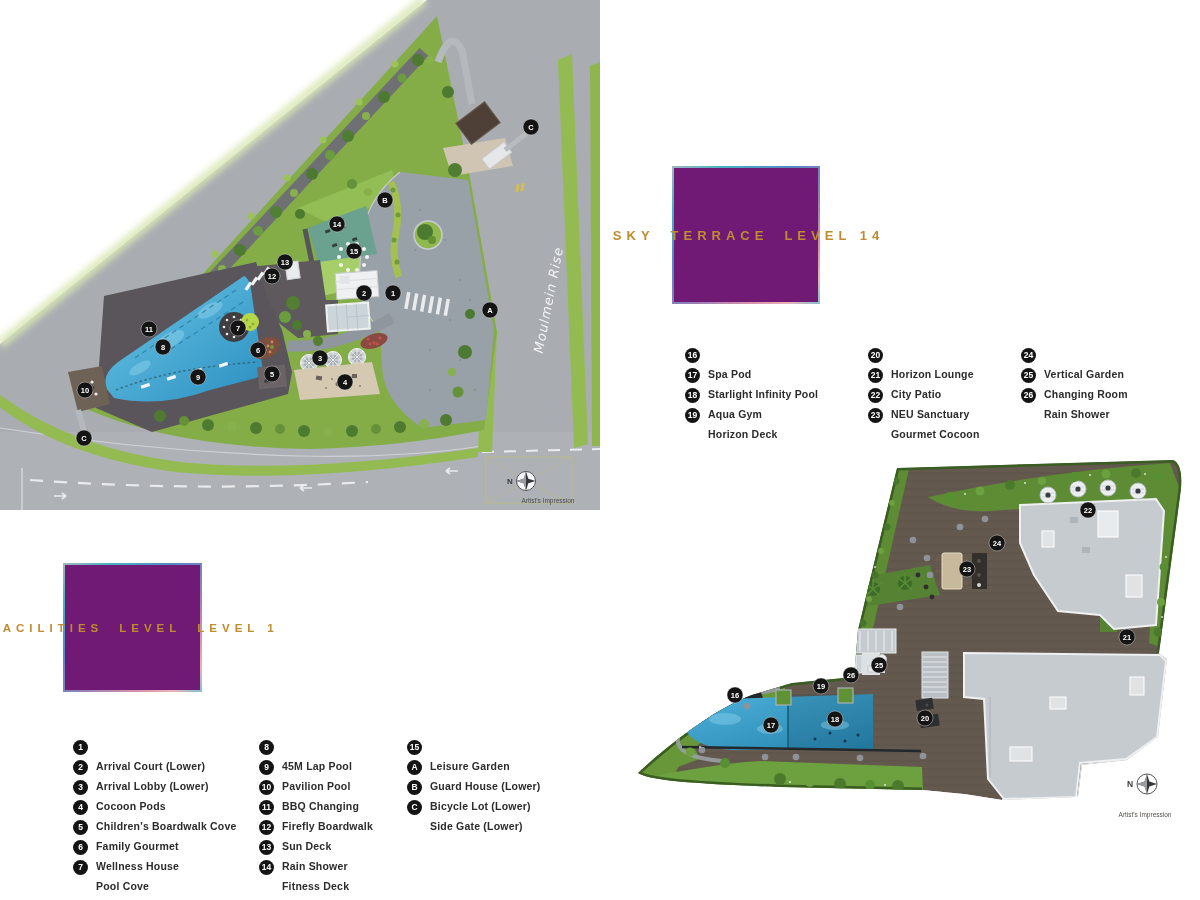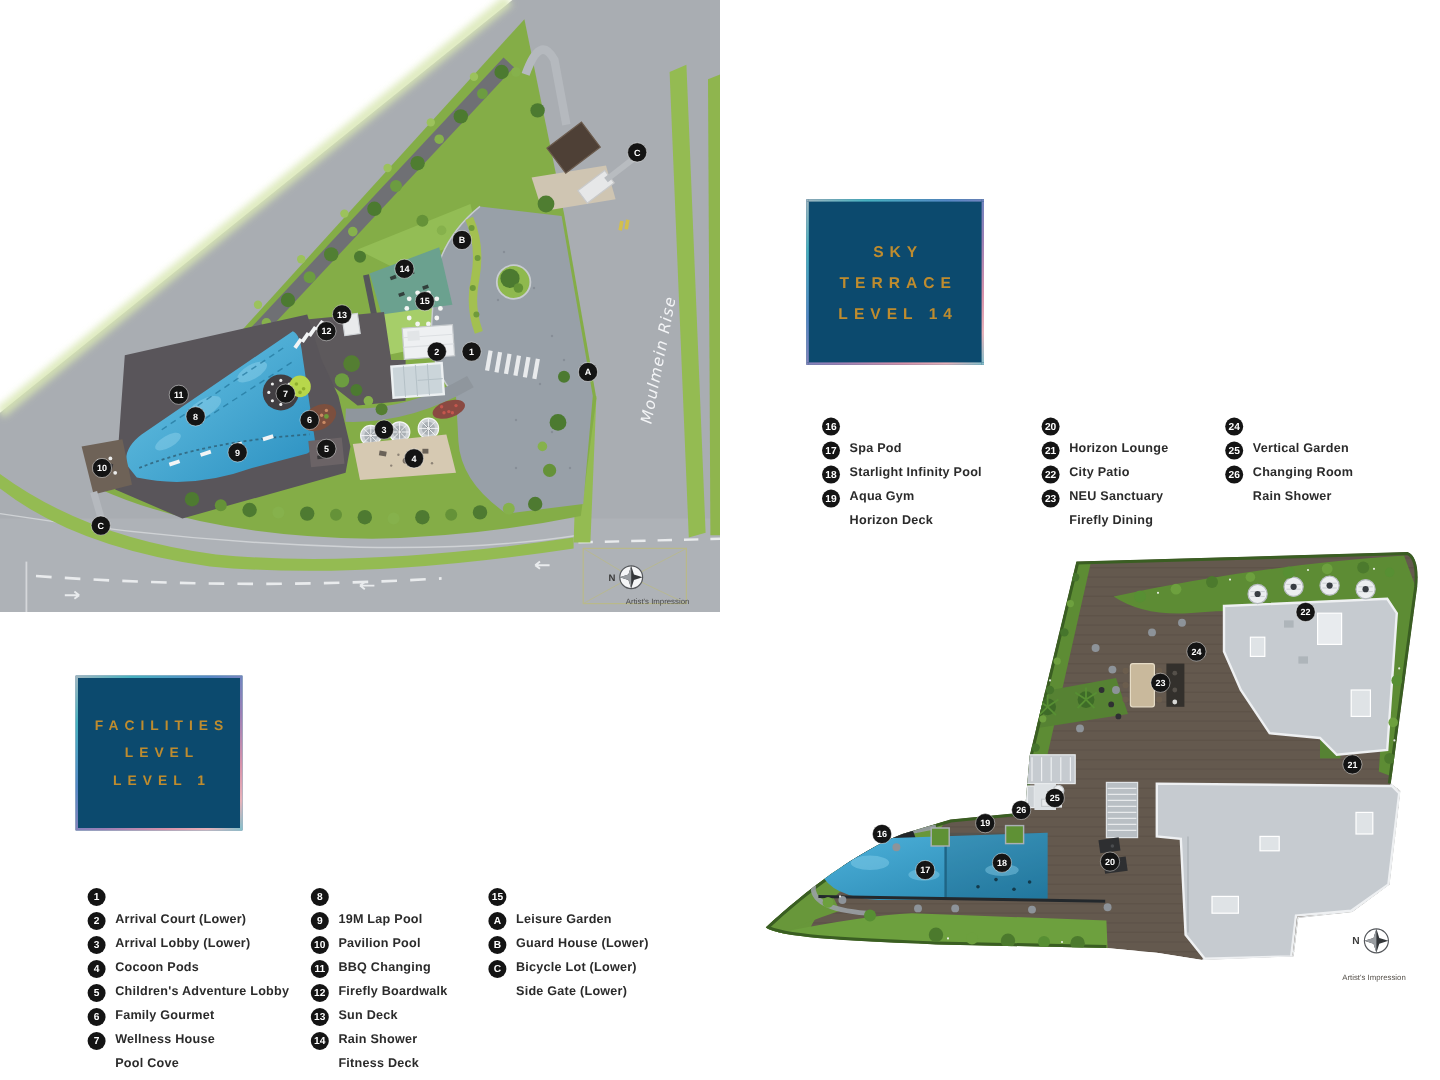--- a/index.html
+++ b/index.html
@@ -2,22 +2,22 @@
 <html><head>
 <meta charset="utf-8">
 <style>
   html,body{margin:0;padding:0;background:#ffffff;}
   body{width:1200px;height:900px;position:relative;overflow:hidden;
        font-family:"Liberation Sans",sans-serif;}
   #page{position:absolute;inset:0;background:#fff;}
   .abs{position:absolute;}
   svg{display:block;font-family:"Liberation Sans",sans-serif;}
   
-  .tbox{position:absolute;display:flex;flex-direction:column;align-items:center;
-        justify-content:center;gap:11px;background:#0c4a6e;border:2px solid;
+  .tbox{position:absolute;display:flex;flex-direction:row;align-items:center;
+        justify-content:center;gap:11px;background:#701a75;border:2px solid;
         border-image:linear-gradient(140deg,#9fb6c0 0%,#47b2c0 16%,#5488c6 38%,
           #9b7fb5 60%,#d892aa 78%,#e7b2ba 90%,#86bfca 100%) 1;
         color:var(--accent,#bf8c2e);font-weight:bold;white-space:nowrap;}
   .tbox span{letter-spacing:5px;padding-left:5px;}
   #title-sky{left:672px;top:166px;width:144px;height:134px;font-size:13px;}
   #title-podium{left:63px;top:563px;width:135px;height:125px;font-size:11.5px;}
   
   .lcol{position:absolute;}
   .lrow{display:flex;align-items:center;height:20px;}
   .lbadge{width:15px;height:15px;border-radius:50%;background:var(--badge,#141414);
@@ -673,21 +673,21 @@
       <div class="lrow">
         <span class="lbadge">21</span>
         <span class="llabel">City Patio</span>
       </div>
       <div class="lrow">
         <span class="lbadge">22</span>
         <span class="llabel">NEU Sanctuary</span>
       </div>
       <div class="lrow">
         <span class="lbadge">23</span>
-        <span class="llabel">Firefly Dining</span>
+        <span class="llabel">Gourmet Cocoon</span>
       </div>
     </div>
   <div class="lcol" style="left:1021px;top:345px">
       <div class="lrow">
         <span class="lbadge">24</span>
         <span class="llabel">Vertical Garden</span>
       </div>
       <div class="lrow">
         <span class="lbadge">25</span>
         <span class="llabel">Changing Room</span>
@@ -706,39 +706,39 @@
       <div class="lrow">
         <span class="lbadge">2</span>
         <span class="llabel">Arrival Lobby (Lower)</span>
       </div>
       <div class="lrow">
         <span class="lbadge">3</span>
         <span class="llabel">Cocoon Pods</span>
       </div>
       <div class="lrow">
         <span class="lbadge">4</span>
-        <span class="llabel">Children's Adventure Lobby</span>
+        <span class="llabel">Children's Boardwalk Cove</span>
       </div>
       <div class="lrow">
         <span class="lbadge">5</span>
         <span class="llabel">Family Gourmet</span>
       </div>
       <div class="lrow">
         <span class="lbadge">6</span>
         <span class="llabel">Wellness House</span>
       </div>
       <div class="lrow">
         <span class="lbadge">7</span>
         <span class="llabel">Pool Cove</span>
       </div>
     </div>
   <div class="lcol" style="left:259px;top:737px">
       <div class="lrow">
         <span class="lbadge">8</span>
-        <span class="llabel">19M Lap Pool</span>
+        <span class="llabel">45M Lap Pool</span>
       </div>
       <div class="lrow">
         <span class="lbadge">9</span>
         <span class="llabel">Pavilion Pool</span>
       </div>
       <div class="lrow">
         <span class="lbadge">10</span>
         <span class="llabel">BBQ Changing</span>
       </div>
       <div class="lrow">

